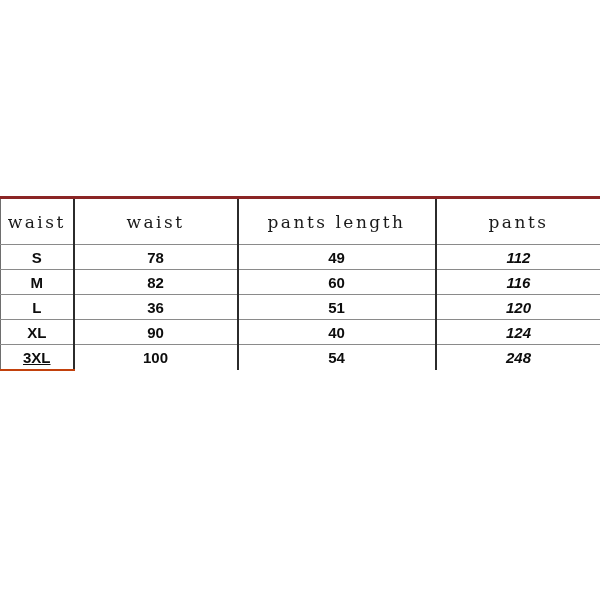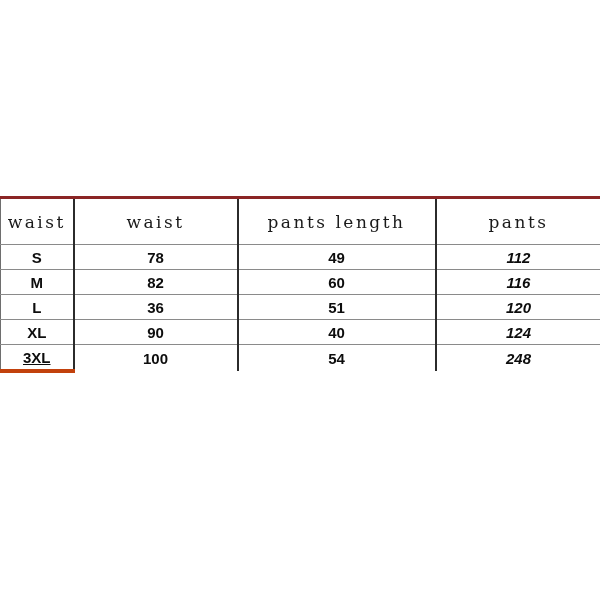--- a/index.html
+++ b/index.html
@@ -66,21 +66,21 @@
     color: #0d0d0d;
     text-align: center;
     vertical-align: middle;
     white-space: nowrap;
   }
   .data-row td.first { border-left: 1px solid #6e6e6e; }
   .data-row td.last  { border-right: none; font-style: italic; }
 
   
   .data-row.last-row td            { border-bottom: none; }
-  .data-row.last-row td.first      { border-bottom: 4px solid #c2410c; text-decoration: underline; }
+  .data-row.last-row td.first      { border-bottom: 2px solid #c2410c; text-decoration: underline; }
 
   
   .cell-pants { padding-right: 22px; }
   .cell-hips  { padding-right: 22px; }
   .hdr-pants  { padding-right: 18px; }
   .hdr-hips   { padding-right: 22px; }
   .hdr-waist  { padding-right: 4px;  }
 </style>
 </head>
 <body>

